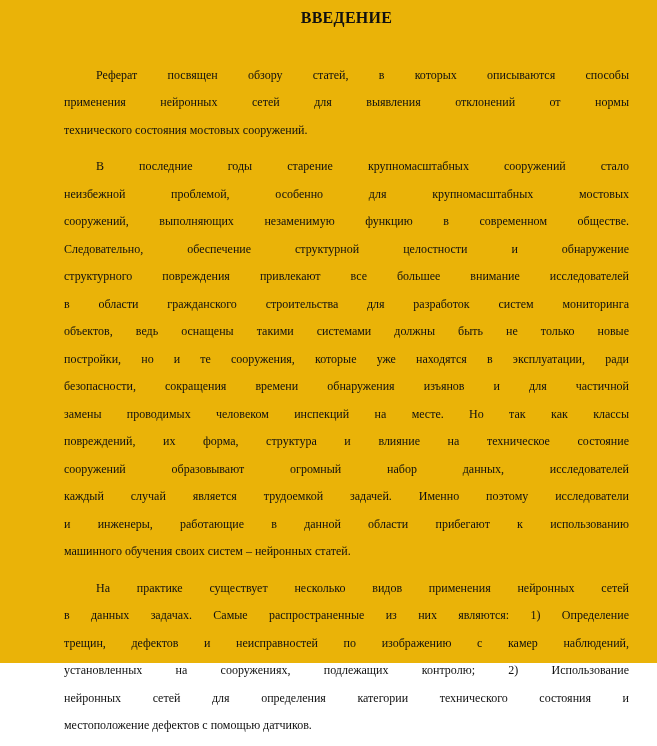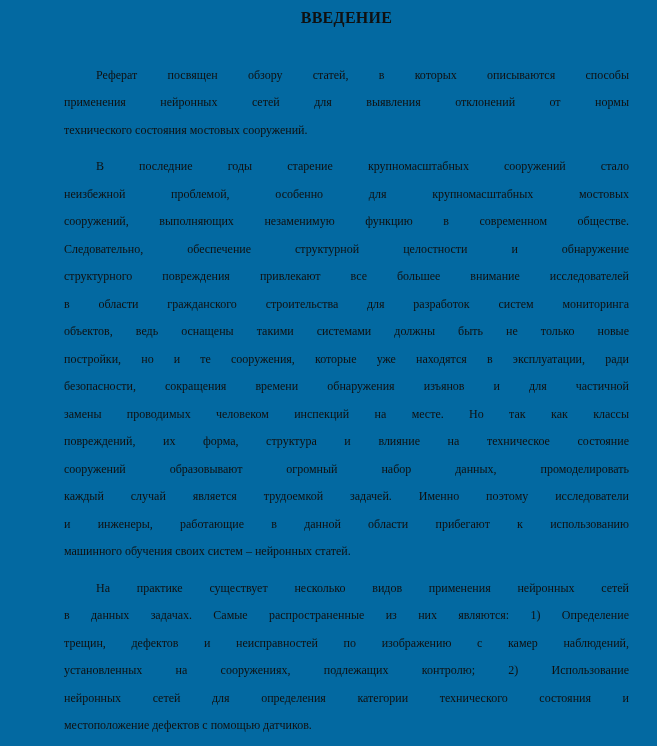--- a/index.html
+++ b/index.html
@@ -10,23 +10,23 @@
   body {
     width: 657px;
     height: 746px;
     overflow: hidden;
     font-family: "Liberation Serif", "DejaVu Serif", serif;
     color: #101010;
   }
   .page {
     box-sizing: border-box;
     width: 657px;
-    height: 746px;
+    height: 663px;
     padding: 4px 28px 0 64px;
-    background: #0369a1;
+    background: #eab308;
   }
   .doc-title {
     margin: 0 0 30px 0;
     font-size: 16px;
     font-weight: bold;
     line-height: 27.5px;
     text-align: center;
     letter-spacing: 0.3px;
   }
   .para {
@@ -64,21 +64,21 @@
         <div class="line">неизбежной проблемой, особенно для крупномасштабных мостовых</div>
         <div class="line">сооружений, выполняющих незаменимую функцию в современном обществе.</div>
         <div class="line">Следовательно, обеспечение структурной целостности и обнаружение</div>
         <div class="line">структурного повреждения привлекают все большее внимание исследователей</div>
         <div class="line">в области гражданского строительства для разработок систем мониторинга</div>
         <div class="line">объектов, ведь оснащены такими системами должны быть не только новые</div>
         <div class="line">постройки, но и те сооружения, которые уже находятся в эксплуатации, ради</div>
         <div class="line">безопасности, сокращения времени обнаружения изъянов и для частичной</div>
         <div class="line">замены проводимых человеком инспекций на месте. Но так как классы</div>
         <div class="line">повреждений, их форма, структура и влияние на техническое состояние</div>
-        <div class="line">сооружений образовывают огромный набор данных, промоделировать</div>
+        <div class="line">сооружений образовывают огромный набор данных, исследователей</div>
         <div class="line">каждый случай является трудоемкой задачей. Именно поэтому исследователи</div>
         <div class="line">и инженеры, работающие в данной области прибегают к использованию</div>
         <div class="line last">машинного обучения своих систем – нейронных статей.</div>
       </div>
       <div class="para">
         <div class="line first">На практике существует несколько видов применения нейронных сетей</div>
         <div class="line">в данных задачах. Самые распространенные из них являются: 1) Определение</div>
         <div class="line">трещин, дефектов и неисправностей по изображению с камер наблюдений,</div>
         <div class="line">установленных на сооружениях, подлежащих контролю; 2) Использование</div>
         <div class="line">нейронных сетей для определения категории технического состояния и</div>

